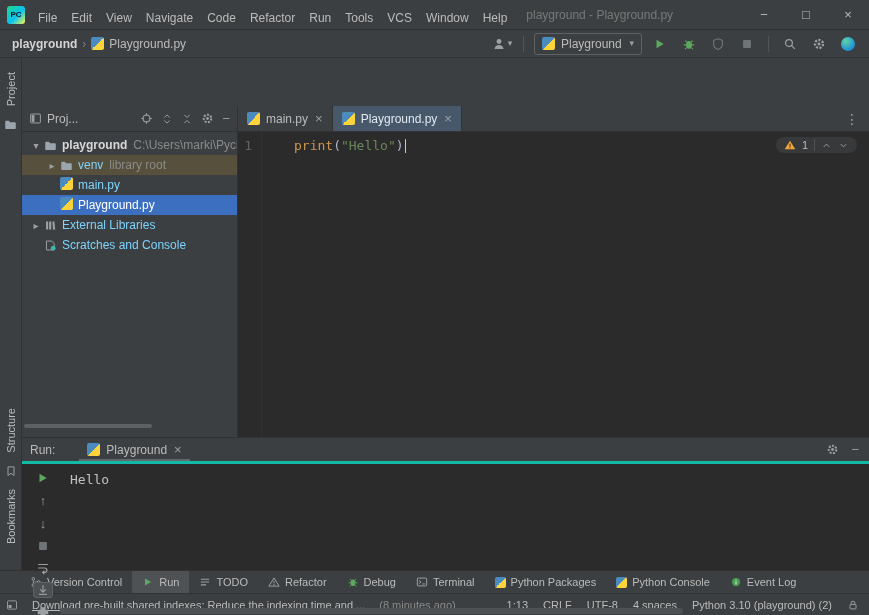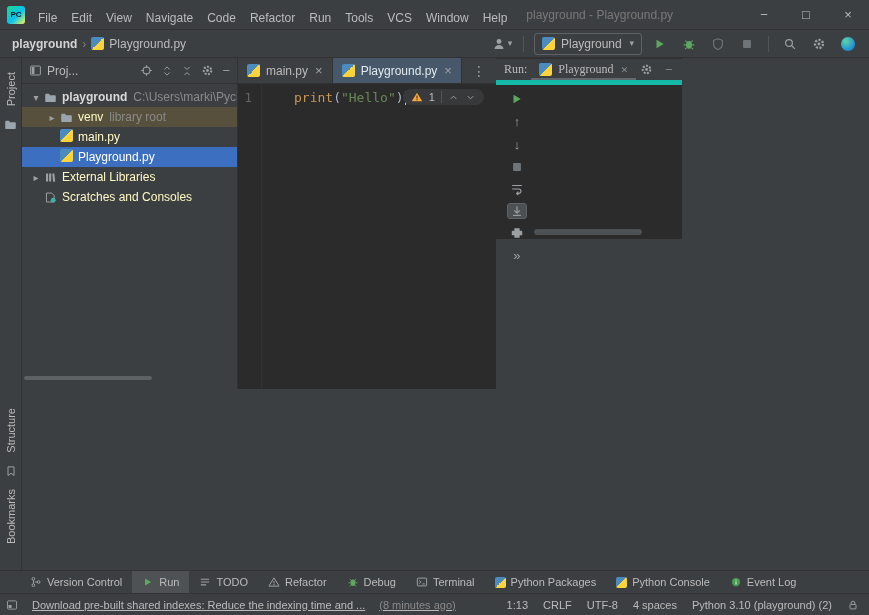--- a/index.html
+++ b/index.html
@@ -39,36 +39,36 @@
   .cwm-circle { width:14px; height:14px; border-radius:50%; background:radial-gradient(circle at 35% 30%,#5fd3a5,#1f8fd6 70%,#1565a8); }
 
   
   .content { flex:1; display:flex; min-height:0; }
   .stripe-left { width:22px; flex:0 0 auto; border-right:1px solid #323232; display:flex; flex-direction:column; align-items:center; padding:8px 0 6px; }
   .stripe-label { writing-mode:vertical-rl; transform:rotate(180deg); font-size:11px; color:#bbbbbb; margin:6px 0; white-space:nowrap; }
   .stripe-top, .stripe-bottom { display:flex; flex-direction:column; align-items:center; }
   .stripe-bottom { margin-top:auto; margin-bottom:14px; }
   .stripe-icon { margin:6px 0; color:#9da0a3; }
 
-  .main-col { flex:1; display:flex; flex-direction:row; min-width:0; }
+  .main-col { flex:1; display:flex; flex-direction:column; min-width:0;margin-top:48px; }
   .upper { height:331px; flex:0 0 auto; display:flex; min-height:0; }
 
   
   .project-panel { width:216px; flex:0 0 auto; background:#3c3f41; border-right:1px solid #323232; display:flex; flex-direction:column; position:relative; }
   .panel-header { height:26px; flex:0 0 auto; display:flex; align-items:center; gap:5px; padding:0 7px; border-bottom:1px solid #323232; }
   .ph-title { margin-right:auto; color:#bbbbbb; white-space:nowrap; overflow:hidden; }
   .ph-tools { display:flex; align-items:center; gap:8px; color:#9da0a3; }
   .ph-glyph { font-size:13px; line-height:1; color:#9da0a3; }
   .tree { flex:1; overflow:hidden; padding-top:3px; }
   .tree-row { height:20px; display:flex; align-items:center; white-space:nowrap; overflow:hidden; }
   .tree-row.lvl0 { padding-left:6px; }
   .tree-row.lvl1 { padding-left:22px; }
   .chev { width:16px; flex:0 0 auto; text-align:center; font-size:10px; color:#9da0a3; }
   .t-icon { margin-right:5px; flex:0 0 auto; }
-  .t-label { color:#fef9c3; }
+  .t-label { color:#7dd3fc; }
   .t-label.bold { font-weight:bold; color:#d8d8d8; }
   .suffix { color:#8a8a8a; margin-left:6px; overflow:hidden; }
   .tree-row.venv { background:#57503c; }
   .tree-row.selected { background:#3d6fc0; }
   .tree-row.selected .t-label { color:#ffffff; }
   .proj-scrollbar { position:absolute; left:2px; bottom:9px; width:128px; height:4px; border-radius:2px; background:#5d6163; }
 
   
   .editor-area { flex:1; min-width:0; display:flex; flex-direction:column; background:#2b2b2b; }
   .tab-bar { height:26px; flex:0 0 auto; background:#3c3f41; display:flex; align-items:stretch; border-bottom:1px solid #323232; }
@@ -84,21 +84,21 @@
   .tok-paren { color:#a9b7c6; }
   .tok-str { color:#6a8759; }
   .caret { display:inline-block; width:1px; height:14px; background:#c8c8c8; vertical-align:text-bottom; margin-left:1px; }
   .inspection-widget { position:absolute; top:5px; right:12px; display:flex; align-items:center; gap:6px;
                        background:#37393b; border-radius:10px; padding:2px 8px;
                        font-family:"Liberation Sans",sans-serif; font-size:11px; color:#bbbbbb; }
   .insp-sep { width:1px; height:12px; background:#515456; }
 
   
   .run-panel { height:181px; flex:0 0 auto; display:flex; flex-direction:column; background:#2b2b2b; border-top:1px solid #323232; }
-  .run-header { height:26px; flex:0 0 auto; background:#3c3f41; display:flex; align-items:center; gap:4px; padding:0 10px 0 8px; border-bottom:5px solid #14b8a6;font-family:Liberation Serif, serif; }
+  .run-header { height:26px; flex:0 0 auto; background:#3c3f41; display:flex; align-items:center; gap:24px; padding:0 10px 0 8px; border-bottom:3px solid #14b8a6; }
   .run-tab { height:100%; display:flex; align-items:center; gap:6px; padding:0 8px; box-shadow:inset 0 -2px 0 #61686e; }
   .rp-tools { margin-left:auto; display:flex; align-items:center; gap:12px; color:#9da0a3; }
   .run-body { flex:1; display:flex; min-height:0; position:relative; }
   .run-toolbar { width:30px; flex:0 0 auto; margin-left:6px; padding-top:6px; display:flex; flex-direction:column; align-items:center; gap:6px; }
   .rt-btn { width:20px; height:20px; display:flex; align-items:center; justify-content:center; color:#9da0a3; font-size:13px; border-radius:3px; border:1px solid transparent; }
   .rt-btn.selected { background:#4c5052; border-color:#5e6366; }
   .console { flex:1; min-width:0; overflow:hidden; padding:5px 0 0 12px; font-family:"DejaVu Sans Mono","Liberation Mono",monospace; font-size:13px; color:#bfc1c3; }
   .console-line { height:22px; line-height:22px; white-space:pre; overflow:hidden; }
   .console-scrollbar { position:absolute; left:38px; right:10px; bottom:4px; height:6px; }
   .console-scrollbar .thumb { width:78%; height:6px; border-radius:3px; background:#4d5154; }
@@ -402,21 +402,21 @@
                 </span>
               <span class="t-label">External Libraries</span>
             </div>
             <div class="tree-row lvl0">
               <span class="chev"></span>
               <span class="t-icon">
                   <svg class="i13 gray-ic">
                     <use href="#sym-scratch"></use>
                   </svg>
                 </span>
-              <span class="t-label">Scratches and Consoles</span>
+              <span class="t-label">Scratches and Console</span>
             </div>
           </div>
           <div class="proj-scrollbar"></div>
         </div>
 
         <div class="editor-area">
           <div class="tab-bar">
             <div class="tab">
               <span class="py-icon"></span>
               <span>main.py</span>
@@ -495,20 +495,21 @@
                 </svg>
               </span>
             <span class="rt-btn">
                 <svg class="i14 gray-ic">
                   <use href="#sym-printer"></use>
                 </svg>
               </span>
             <span class="rt-btn">»</span>
           </div>
           <div class="console">
+            <div class="console-line">Hello</div>
             <div class="console-line"></div>
           </div>
           <div class="console-scrollbar">
               <div class="thumb"></div>
             </div>
         </div>
       </div>
     </div>
   </div>
 

